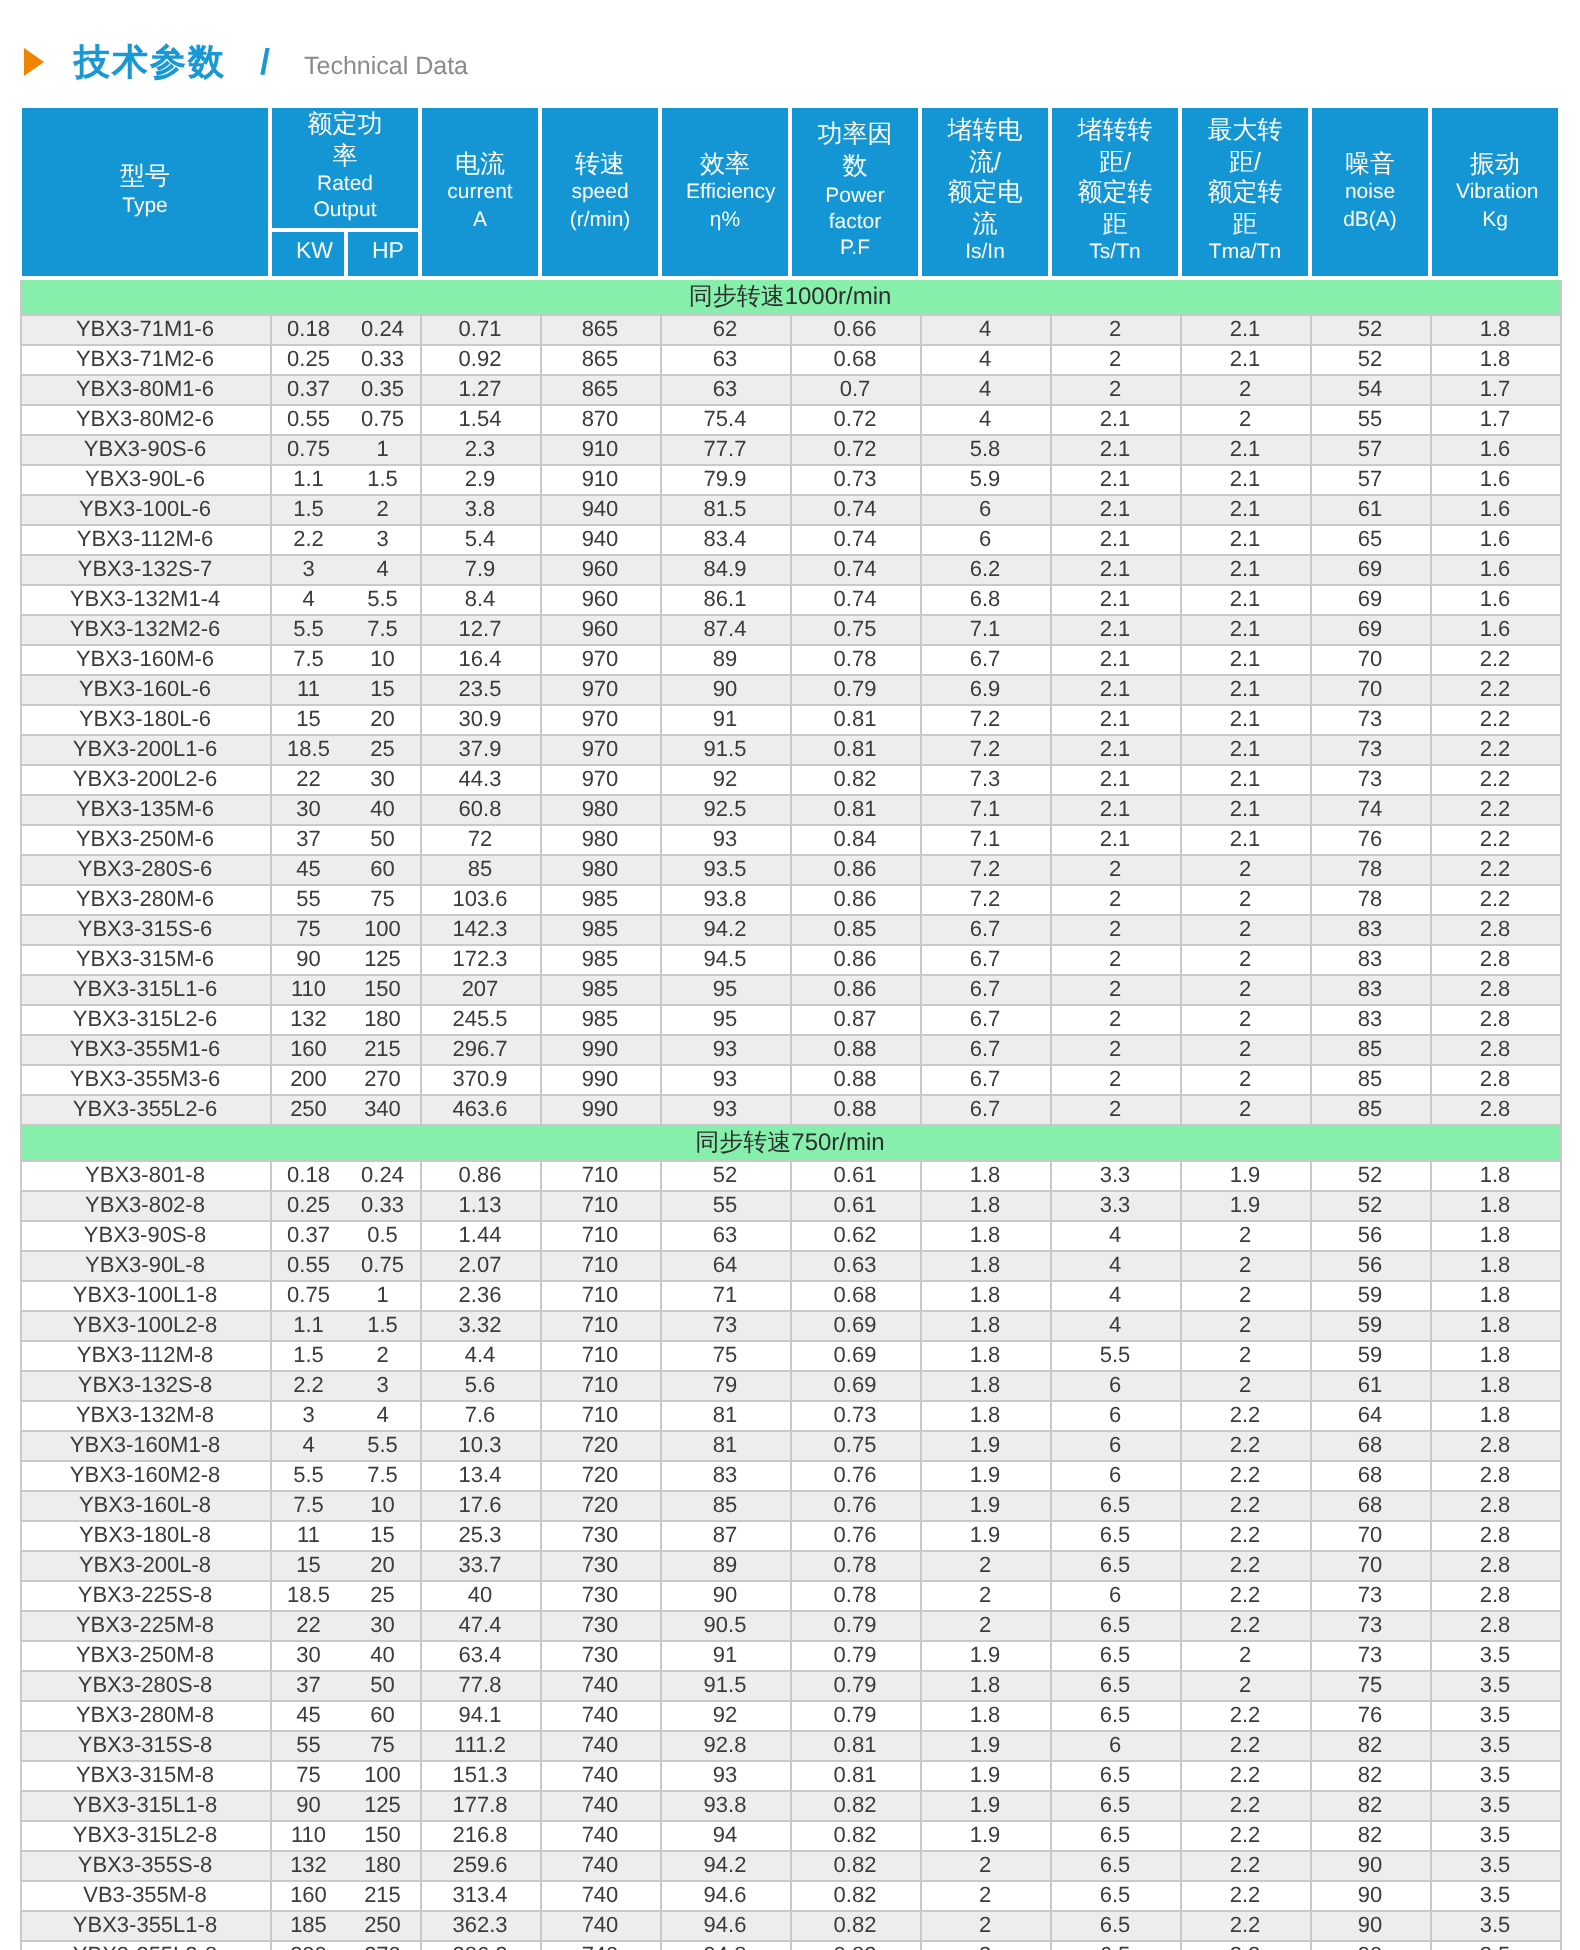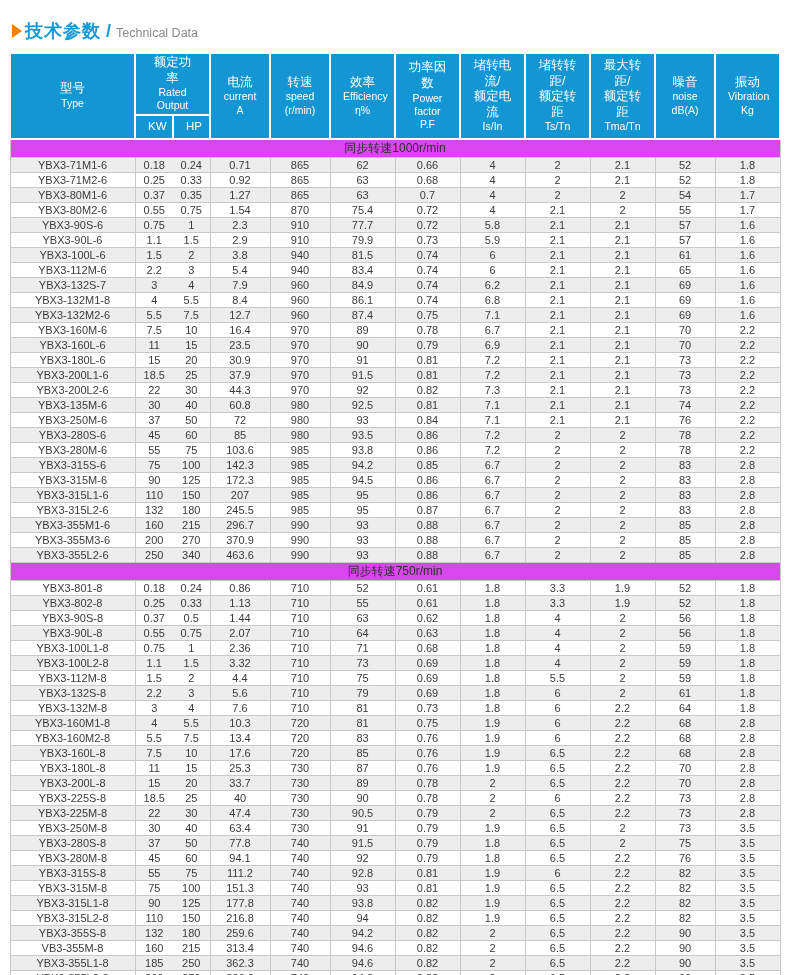--- a/index.html
+++ b/index.html
@@ -6,21 +6,21 @@
   html, body { background: #ffffff; }
   body {
     width: 790px; height: 975px; overflow: hidden;
     font-family: "Liberation Sans", "DejaVu Sans", sans-serif;
     color: #3d3d3d;
   }
   .topbar {
     display: flex; justify-content: space-between; align-items: center;
     padding: 20px 12px 10px 12px; height: 52px;
   }
-  .title-group { display: flex; align-items: center; gap: 3px; }
+  .title-group { display: flex; align-items: center; gap: 15px; }
   .arrow {
     width: 0; height: 0;
     border-left: 10px solid #f08300;
     border-top: 7px solid transparent;
     border-bottom: 7px solid transparent;
   }
   .title-zh { color: #1899d6; font-weight: bold; font-size: 18px; letter-spacing: 1px; }
   .title-slash { color: #1899d6; font-weight: bold; font-size: 18px; margin: 0 2px; }
   .title-en { color: #8a8a8a; font-size: 12.5px; padding-top: 3px; }
   .spec-line { font-size: 13.5px; font-weight: bold; color: #424242; letter-spacing: 0.2px; }
@@ -43,21 +43,21 @@
   tbody td {
     border: 1px solid #c9c9c9; text-align: center; height: 15px;
     padding: 0; line-height: 14px; color: #3b3b3b; font-size: 11px;
     white-space: nowrap; overflow: hidden;
   }
   tbody tr.stripe td { background: #ededed; }
   tbody tr.plain td { background: #ffffff; }
   tbody td.kw-cell { border-right: none; }
   tbody td.hp-cell { border-left: none; }
   tbody tr.section-row td {
-    background: #d946ef; font-size: 12px; height: 17px; line-height: 17px; color: #2e2e2e;
+    background: #86efac; font-size: 12px; height: 17px; line-height: 17px; color: #2e2e2e;
   }
 </style>
 </head>
 <body>
 
 <div class="topbar">
   <div class="title-group">
     <span class="arrow"></span>
     <span class="title-zh">技术参数</span>
     <span class="title-slash">/</span>
@@ -265,21 +265,21 @@
         <td>960</td>
         <td>84.9</td>
         <td>0.74</td>
         <td>6.2</td>
         <td>2.1</td>
         <td>2.1</td>
         <td>69</td>
         <td>1.6</td>
       </tr>
       <tr class="plain">
-        <td>YBX3-132M1-8</td>
+        <td>YBX3-132M1-4</td>
         <td class="kw-cell">4</td>
         <td class="hp-cell">5.5</td>
         <td>8.4</td>
         <td>960</td>
         <td>86.1</td>
         <td>0.74</td>
         <td>6.8</td>
         <td>2.1</td>
         <td>2.1</td>
         <td>69</td>

